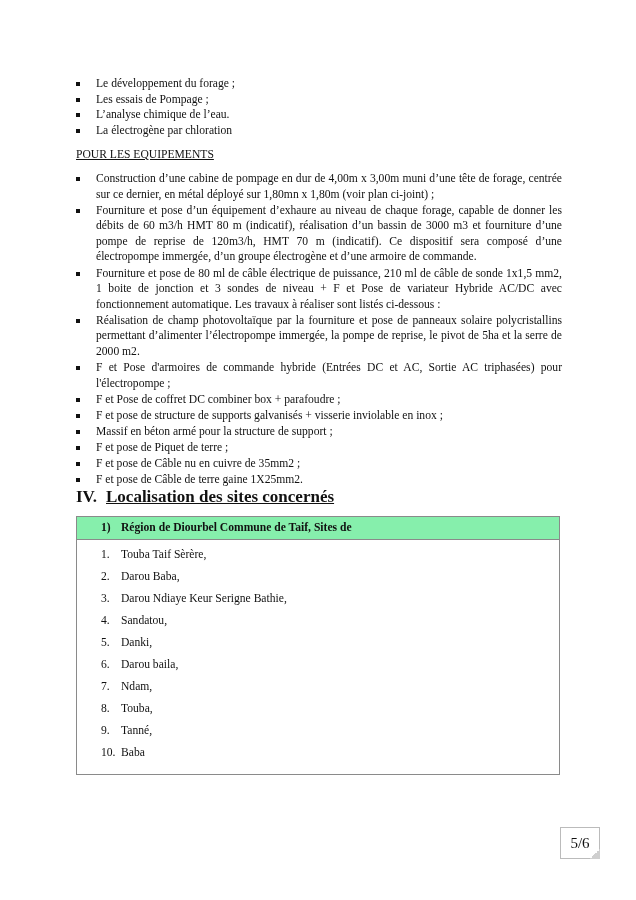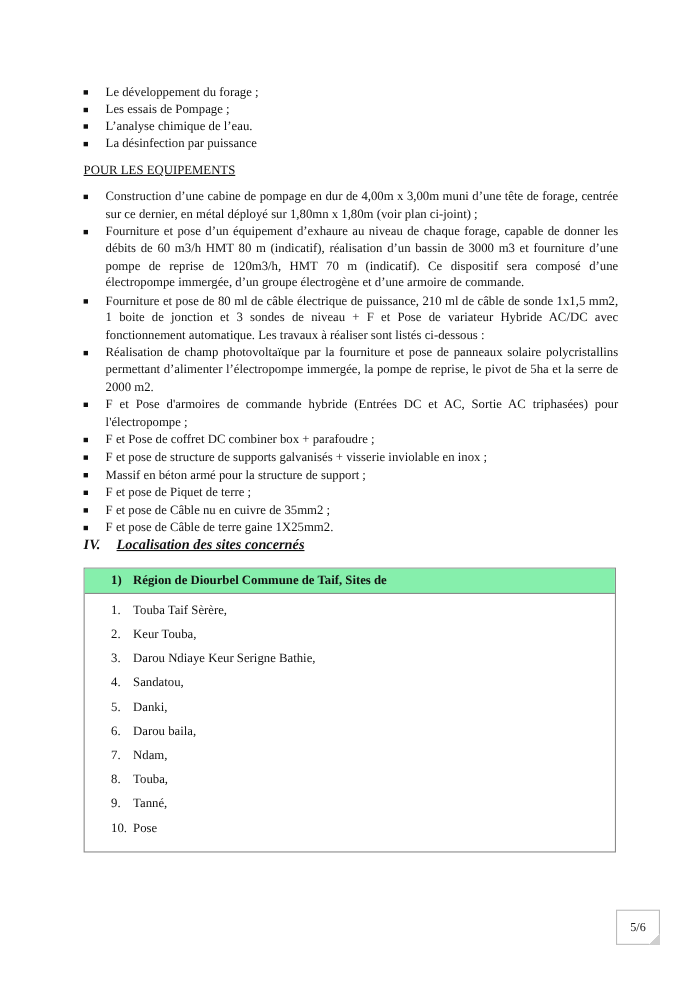--- a/index.html
+++ b/index.html
@@ -7,44 +7,44 @@
          font-family:"Liberation Serif", serif; color:#111; font-size:11.6px; }
   .page { position:absolute; left:0; top:0; width:636px; height:772px; }
   ul.bullets { list-style:none; margin:0; padding:0; position:absolute; left:76px; width:486px; }
   ul.bullets li { position:relative; padding-left:20px; line-height:15.6px; text-align:justify; }
   ul.bullets li .sq { position:absolute; left:0; top:6px; width:4px; height:4px; background:#111; }
   #list1 { top:76px; }
   #section-label { position:absolute; left:76px; top:148px; text-decoration:underline; line-height:14px; }
   #list2 { top:171px; }
   #list2 li { margin-bottom:0.5px; }
   b { font-weight:normal; }
-  #heading { position:absolute; left:76px; top:487px; font-weight:bold; font-size:13px;font-style:italic; }
+  #heading { position:absolute; left:76px; top:487px; font-weight:bold; font-size:17px; }
   #heading .num { display:inline-block; width:30px; }
   #heading .txt { text-decoration:underline; }
   #sites-table { position:absolute; left:76px; top:516px; width:484px; border:1px solid #8a8a8a; box-sizing:border-box; }
   #sites-table .hdr { background:#e2efda; border-bottom:1px solid #8a8a8a; height:22px; line-height:22px; font-weight:bold; padding-left:24px; }
   #sites-table .hdr .n { display:inline-block; width:20px; }
   #sites-table .body { padding:4px 0 10px 0; }
   #sites-table .row { height:22px; line-height:22px; padding-left:24px; }
   #sites-table .row .n { display:inline-block; width:20px; }
   #page-num { position:absolute; left:560px; top:827px; width:40px; height:32px; border:1px solid #bbb; box-sizing:border-box;
-              text-align:center; line-height:30px; font-size:11px; background:#fff; }
+              text-align:center; line-height:30px; font-size:15px; background:#fff; }
   #page-num .curl { position:absolute; right:-1px; bottom:-1px; width:10px; height:10px;
                     background:linear-gradient(135deg, #fff 50%, #cfcfcf 50%); }
 </style>
 </head>
 <body>
 
 <div class="page">
 
   <ul class="bullets" id="list1">
     <li><span class="sq"></span><span>Le développement du forage ;</span></li>
     <li><span class="sq"></span><span>Les essais de Pompage ;</span></li>
     <li><span class="sq"></span><span>L’analyse chimique de l’eau.</span></li>
-    <li><span class="sq"></span><span>La désinfection par puissance</span></li>
+    <li><span class="sq"></span><span>La électrogène par chloration</span></li>
   </ul>
 
   <div id="section-label">POUR LES EQUIPEMENTS</div>
 
   <ul class="bullets" id="list2">
     <li><span class="sq"></span><span>Construction d’une </span><b>cabine de pompage</b><span> en dur de 4,00m x 3,00m muni d’une tête de forage, centrée sur ce dernier, en métal déployé sur 1,80mn x 1,80m (voir plan ci-joint) ;</span></li>
     <li><span class="sq"></span><span>Fourniture et pose d’un équipement d’exhaure au niveau de chaque forage, capable de donner les débits de 60 m3/h HMT 80 m (indicatif), réalisation d’un bassin de 3000 m3 et fourniture d’une pompe de reprise de 120m3/h, HMT 70 m (indicatif). Ce dispositif sera composé d’une électropompe immergée, </span><b>d’un groupe électrogène</b><span> et d’une armoire de commande.</span></li>
     <li><span class="sq"></span><span>Fourniture et pose de 80 ml de câble électrique de puissance, 210 ml de câble de sonde 1x1,5 mm2, 1 boite de jonction et 3 sondes de niveau + F et Pose de variateur Hybride AC/DC avec fonctionnement automatique. Les travaux à réaliser sont listés ci-dessous :</span></li>
     <li><span class="sq"></span><span>Réalisation de champ photovoltaïque par la fourniture et pose de panneaux solaire polycristallins permettant d’alimenter l’électropompe immergée, la pompe de reprise, le pivot de 5ha et la serre de 2000 m2.</span></li>
     <li><span class="sq"></span><span>F et Pose d'armoires de commande hybride (Entrées DC et AC, Sortie AC triphasées) pour l'électropompe ;</span></li>
@@ -59,29 +59,29 @@
   <div id="heading">
     <span class="num">IV.</span><span class="txt">Localisation des sites concernés</span>
   </div>
 
   <div id="sites-table">
     <div class="hdr" style="background: #86efac;">
       <span class="n">1)</span><span>Région de Diourbel Commune de Taif, Sites de</span>
     </div>
     <div class="body">
       <div class="row"><span class="n">1.</span><span>Touba Taif Sèrère,</span></div>
-      <div class="row"><span class="n">2.</span><span>Keur Touba,</span></div>
+      <div class="row"><span class="n">2.</span><span>Darou Baba,</span></div>
       <div class="row"><span class="n">3.</span><span>Darou Ndiaye Keur Serigne Bathie,</span></div>
       <div class="row"><span class="n">4.</span><span>Sandatou,</span></div>
       <div class="row"><span class="n">5.</span><span>Danki,</span></div>
       <div class="row"><span class="n">6.</span><span>Darou baila,</span></div>
       <div class="row"><span class="n">7.</span><span>Ndam,</span></div>
       <div class="row"><span class="n">8.</span><span>Touba,</span></div>
       <div class="row"><span class="n">9.</span><span>Tanné,</span></div>
-      <div class="row"><span class="n">10.</span><span>Pose</span></div>
+      <div class="row"><span class="n">10.</span><span>Baba</span></div>
     </div>
   </div>
 
   <div id="page-num">
     <span>5/6</span>
     <span class="curl"></span>
   </div>
 </div>
 
 </body></html>

